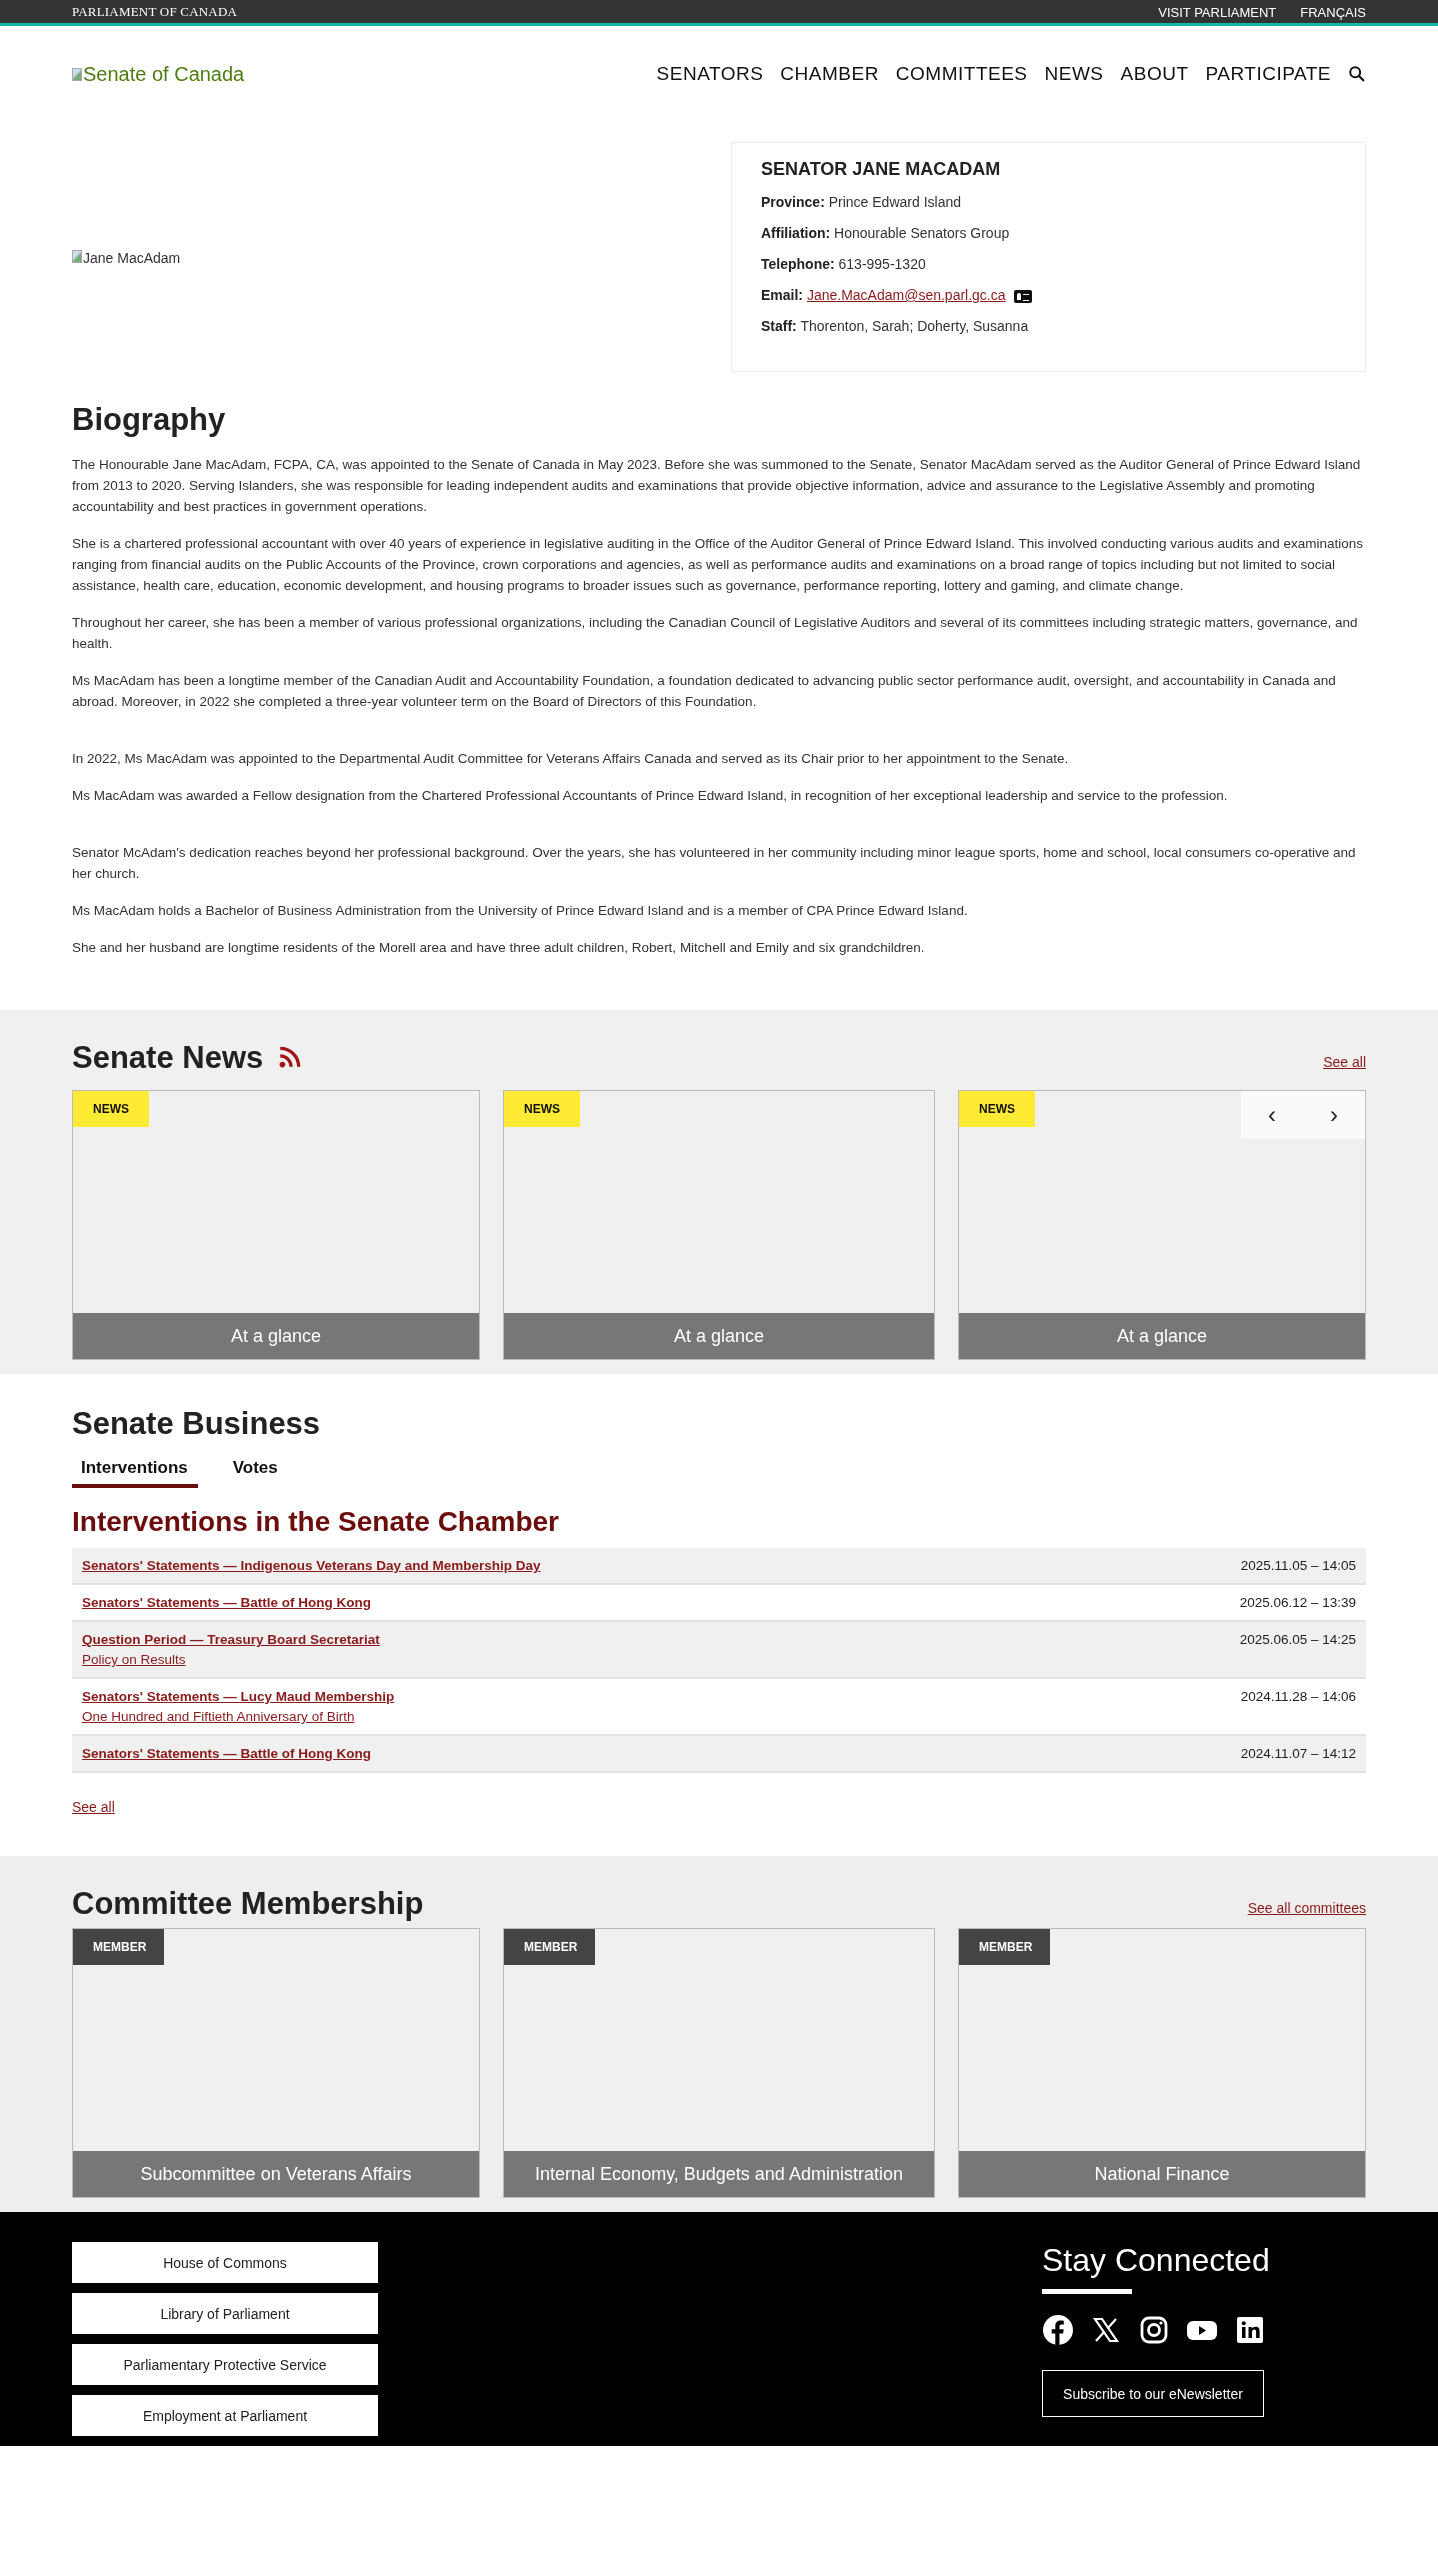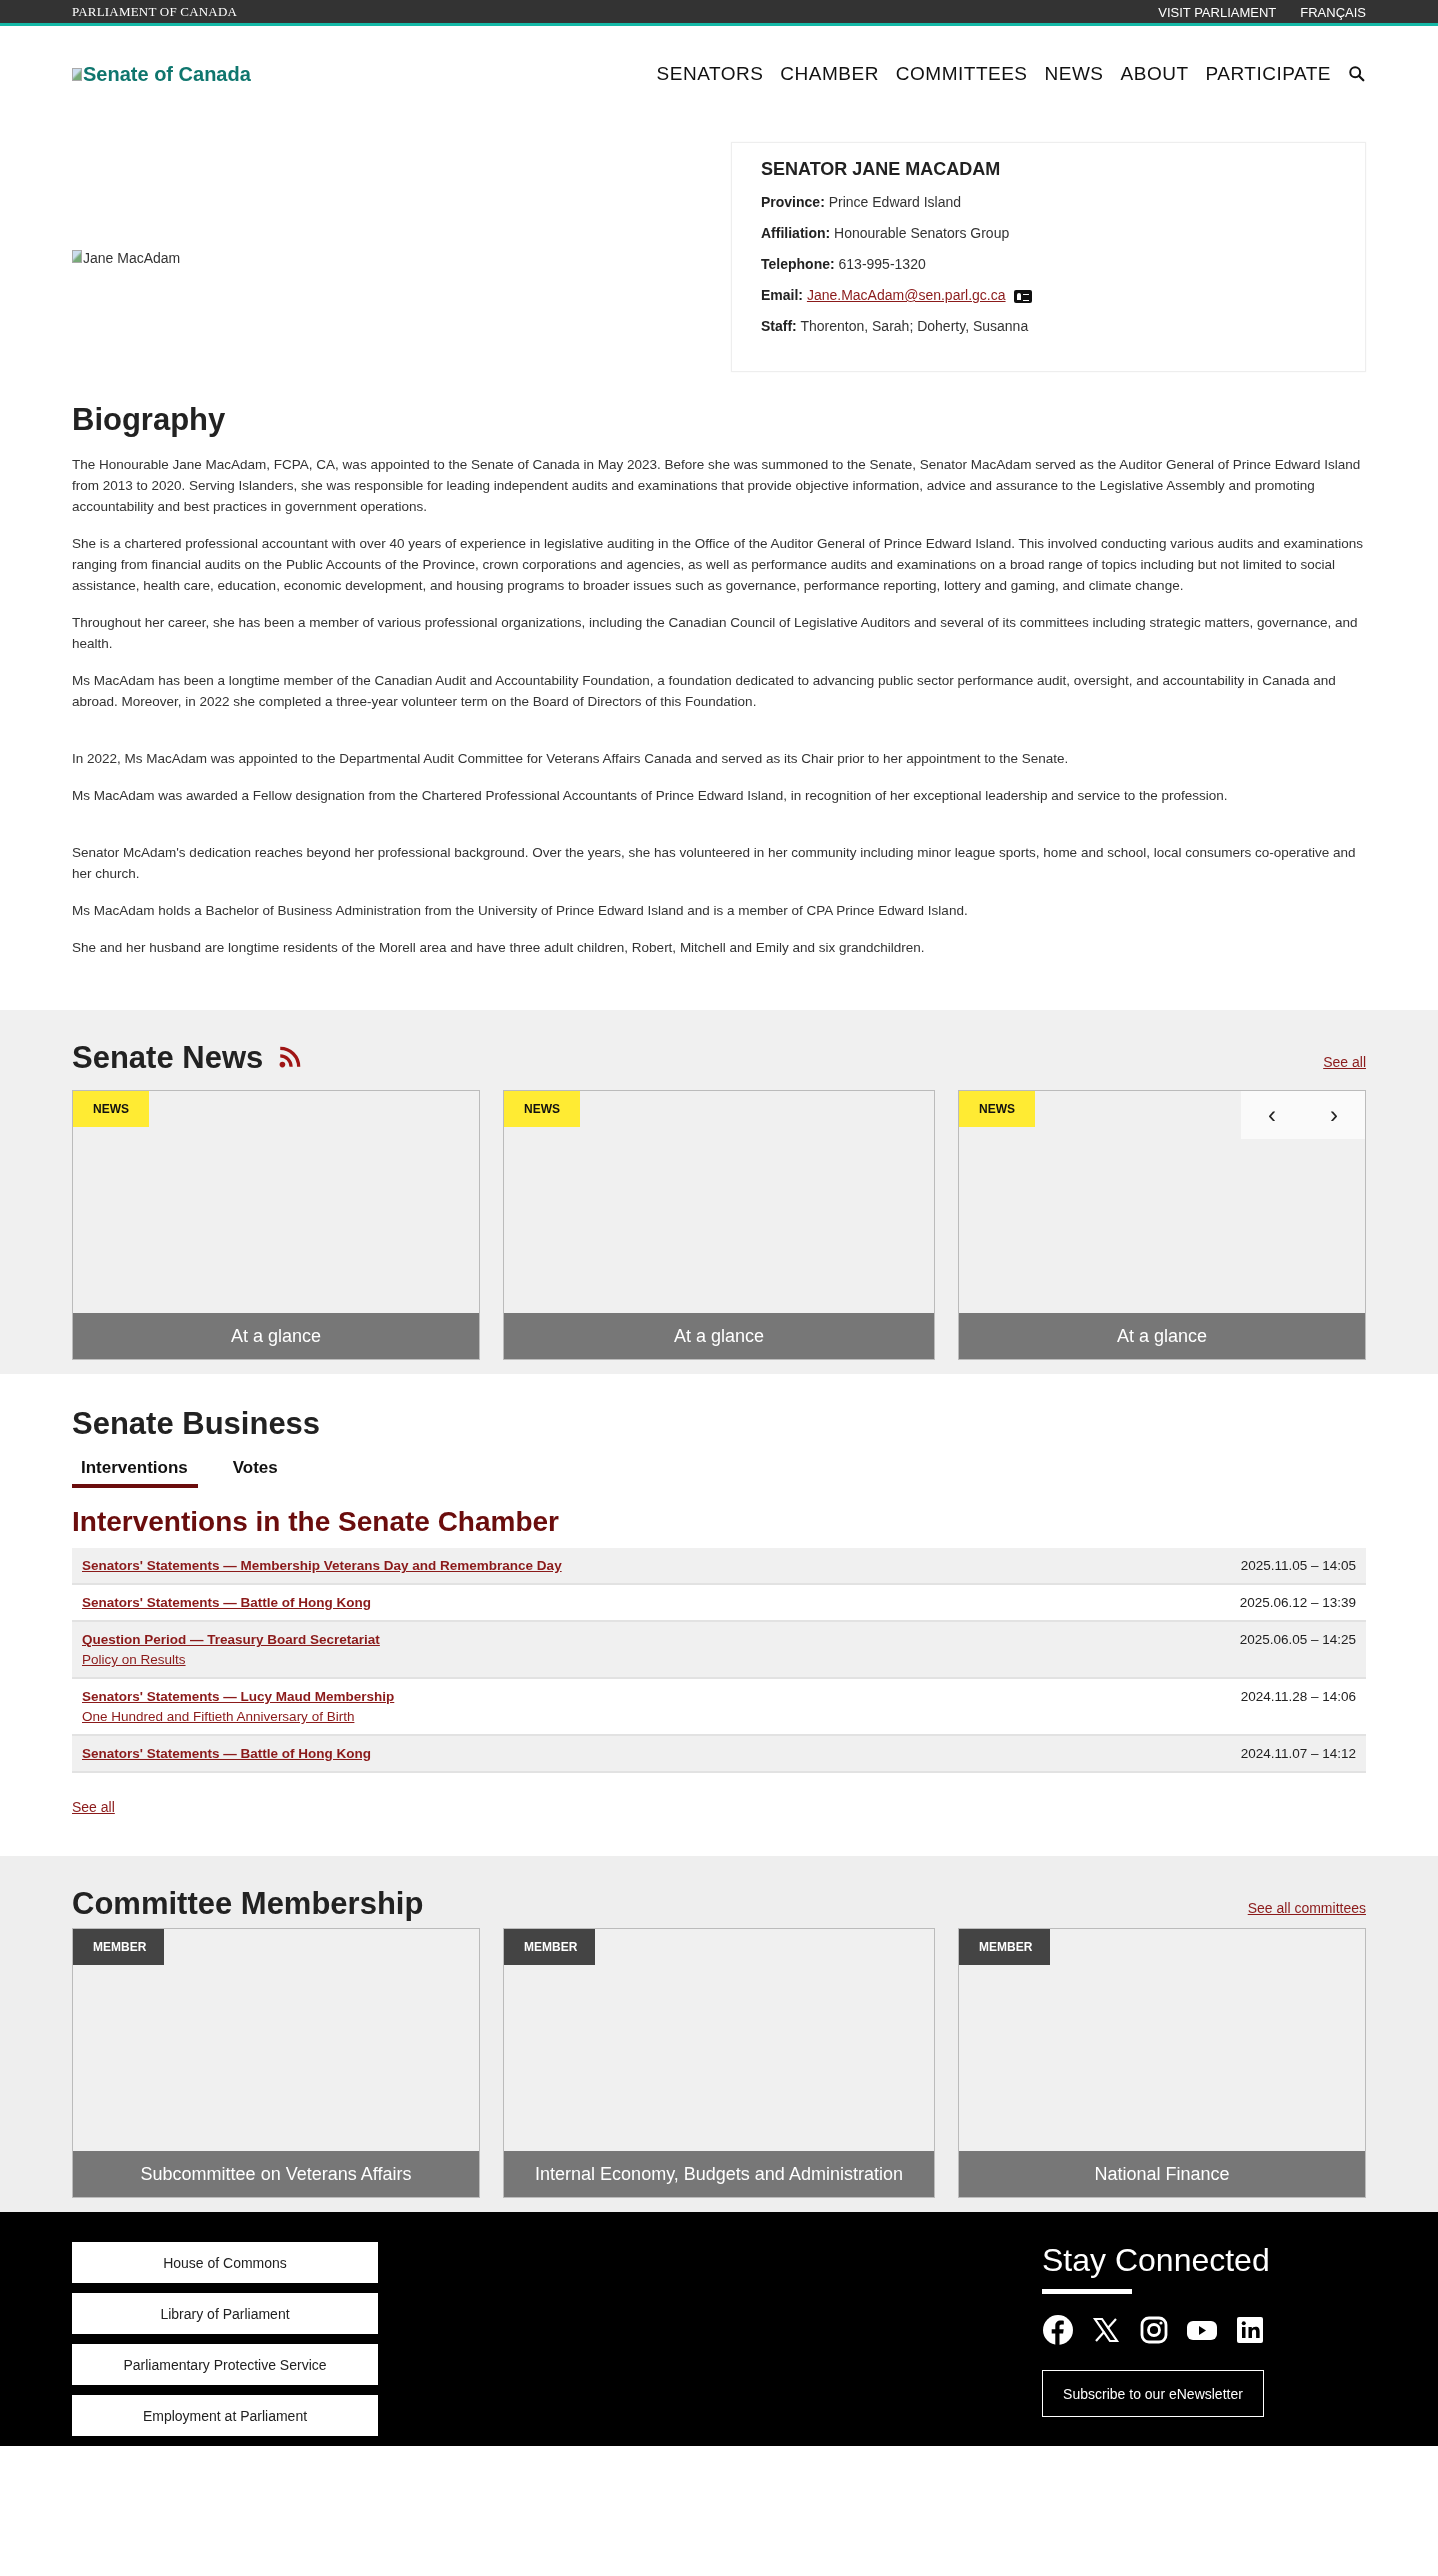--- a/index.html
+++ b/index.html
@@ -9,21 +9,21 @@
 
   
   .topbar { background: #333; height: 26px; border-bottom: 3px solid #14b8a6; }
   .topbar .wrap { display: flex; justify-content: space-between; align-items: center; height: 24px; }
   .topbar .brand { color: #fff; font-family: "Liberation Serif", serif; font-size: 13px; letter-spacing: 0.2px; }
   .topbar .links { display: flex; gap: 24px; }
   .topbar .links a { color: #fff; text-decoration: none; font-size: 13px; }
 
   
   .header .wrap { display: flex; justify-content: space-between; align-items: center; height: 86px; padding-top: 10px; }
-  .logo { display: flex; align-items: center; font-weight: bold; font-size: 20px; color: #0f766e; }
+  .logo { display: flex; align-items: center; font-weight: normal; font-size: 20px; color: #4d7c0f; }
   .broken-img { display: inline-block; width: 10px; height: 13px; border: 1px solid #aaa; background: linear-gradient(135deg, #cde 40%, #7a7 60%); margin-right: 1px; }
   .nav { display: flex; align-items: center; gap: 17px; }
   .nav a { color: #111; text-decoration: none; font-size: 19px; letter-spacing: 0.5px; }
   .nav .search { width: 18px; height: 18px; }
 
   
   .profile .wrap { display: flex; justify-content: space-between; height: 290px; align-items: center; }
   .photo { font-size: 14px; color: #333; display: flex; align-items: flex-start; padding-top: 2px; }
   .card { width: 635px; height: 230px; border: 1px solid #eee; margin-top: 0; padding: 16px 29px; box-shadow: 0 0 2px rgba(0,0,0,0.04); }
   .card h2 { font-size: 18px; font-weight: bold; margin-bottom: 14px; color: #222; }
@@ -192,21 +192,21 @@
   <div class="wrap">
     <h2 class="title">Senate Business</h2>
     <div class="tabs">
       <span class="tab active">Interventions</span>
       <span class="tab">Votes</span>
     </div>
     <h3>Interventions in the Senate Chamber</h3>
     <div>
       <div class="row alt">
         <div class="t">
-            <a href="#">Senators' Statements — Membership Veterans Day and Remembrance Day</a>
+            <a href="#">Senators' Statements — Indigenous Veterans Day and Membership Day</a>
           </div>
         <div class="d">2025.11.05 – 14:05</div>
       </div>
       <div class="row">
         <div class="t">
             <a href="#">Senators' Statements — Battle of Hong Kong</a>
           </div>
         <div class="d">2025.06.12 – 13:39</div>
       </div>
       <div class="row alt">

